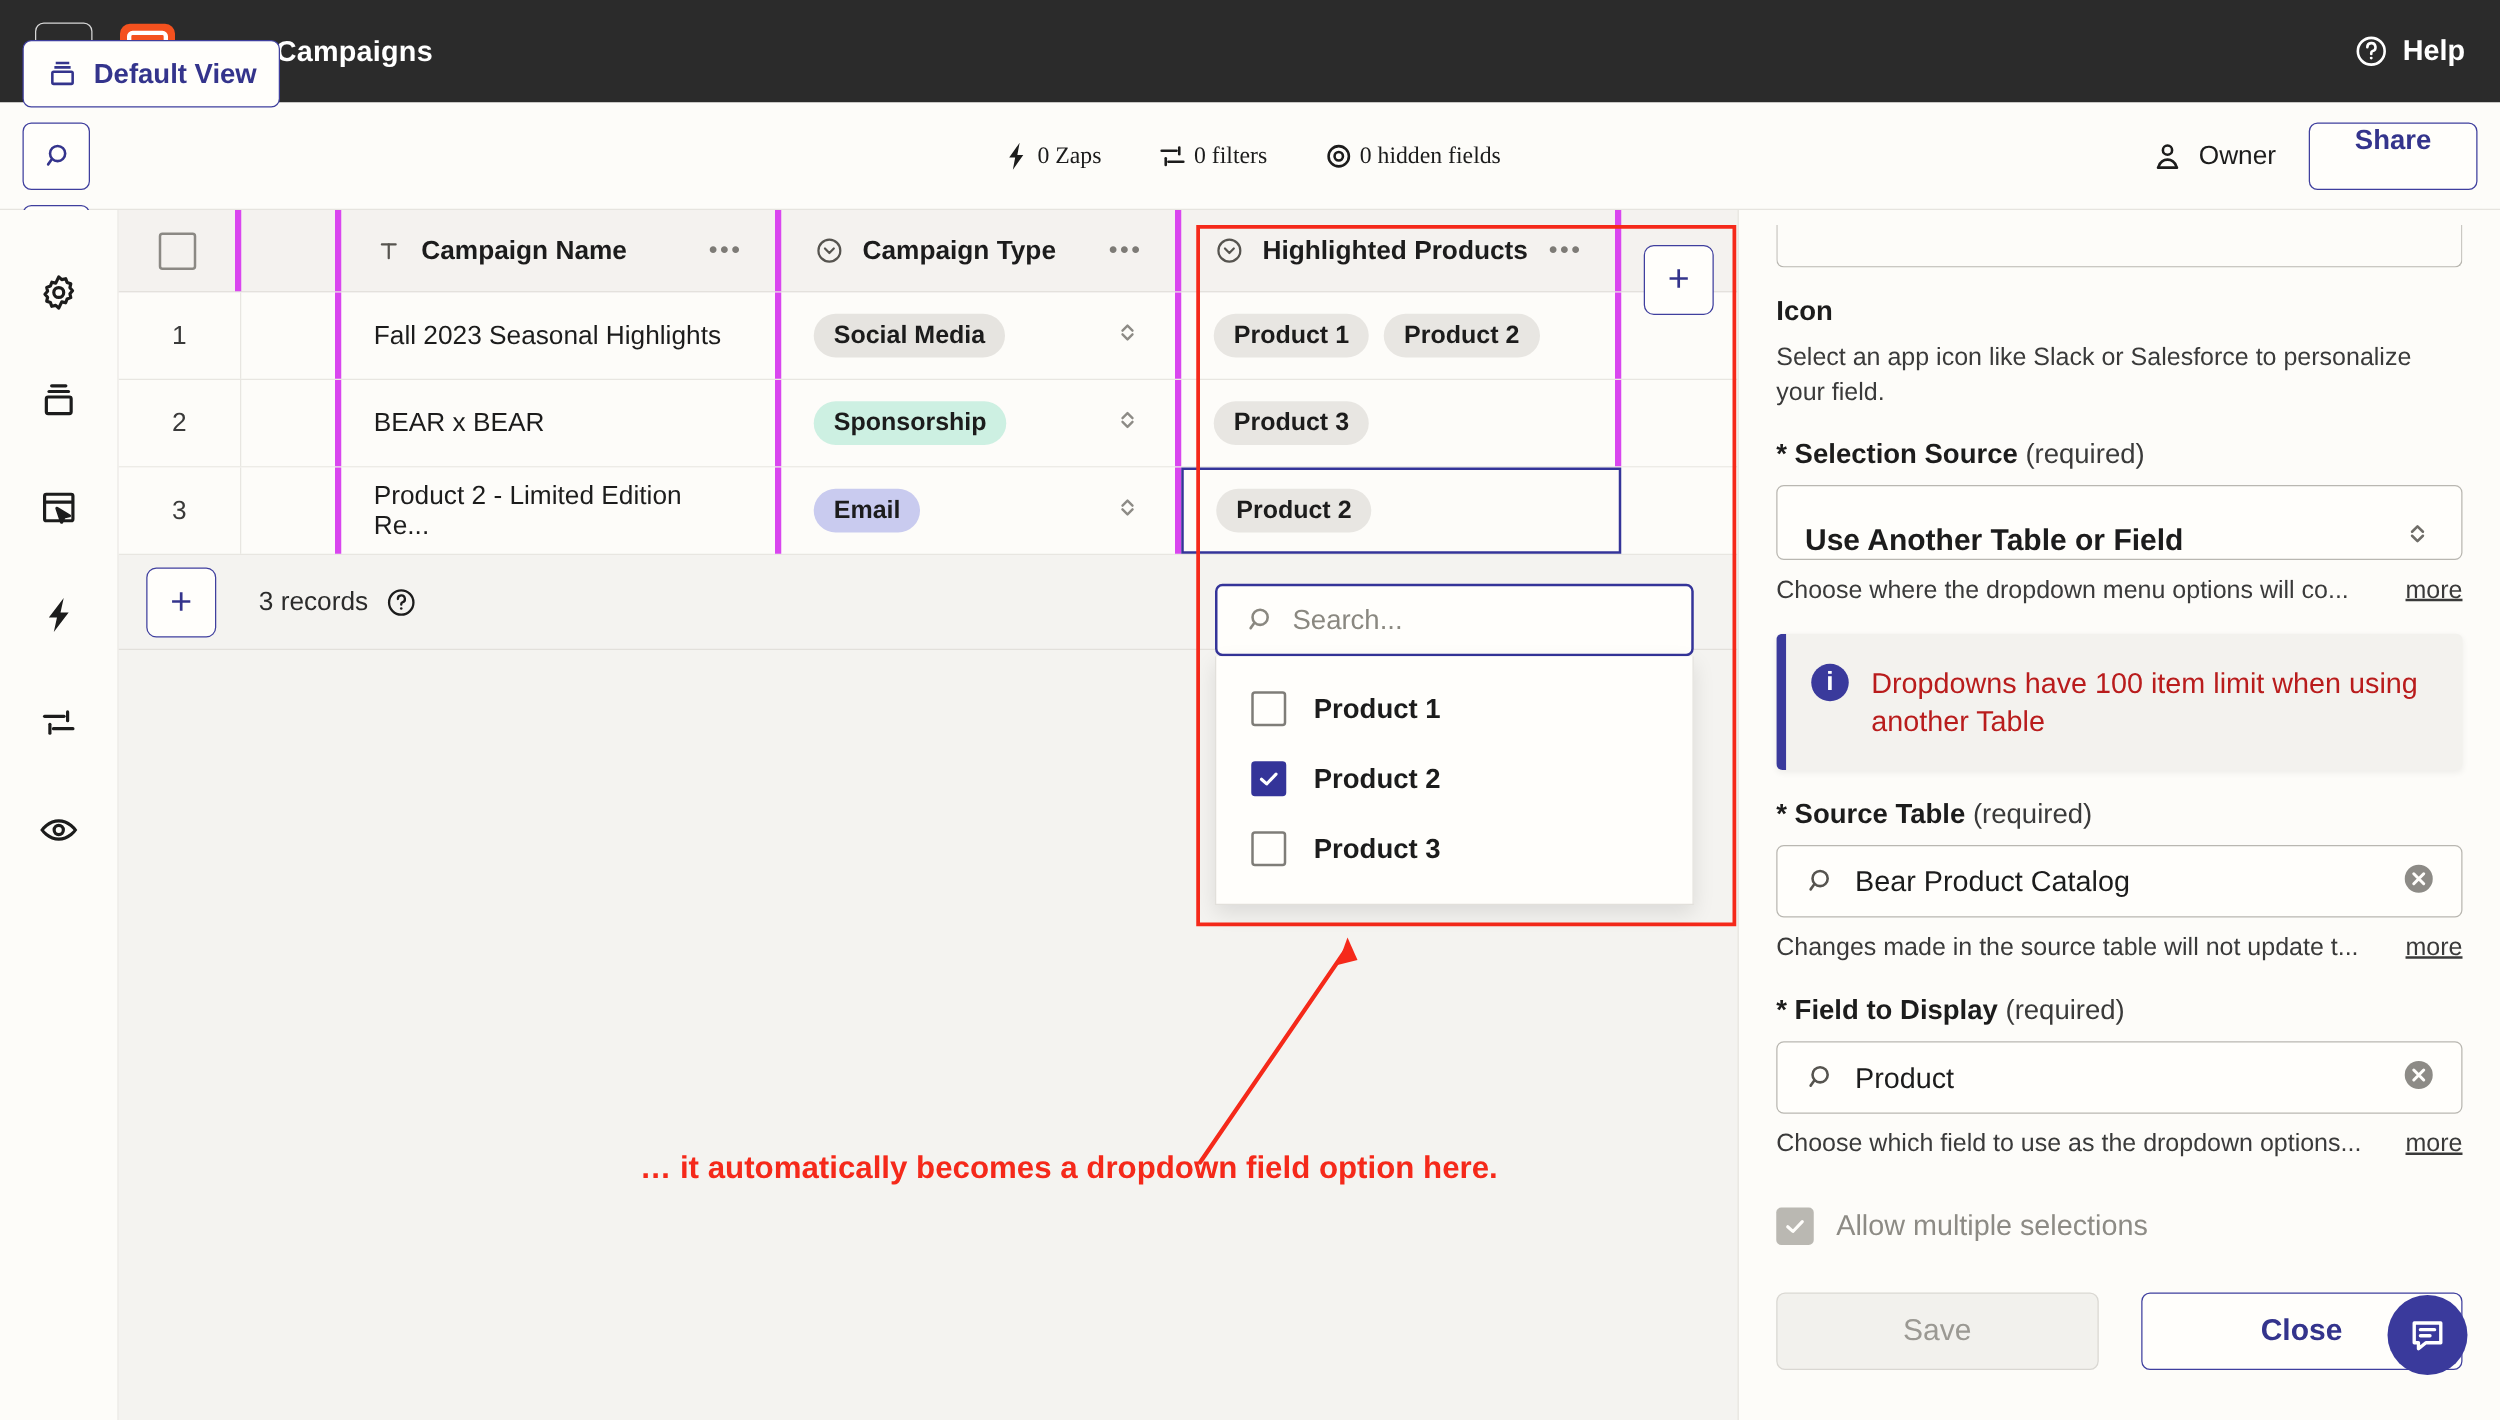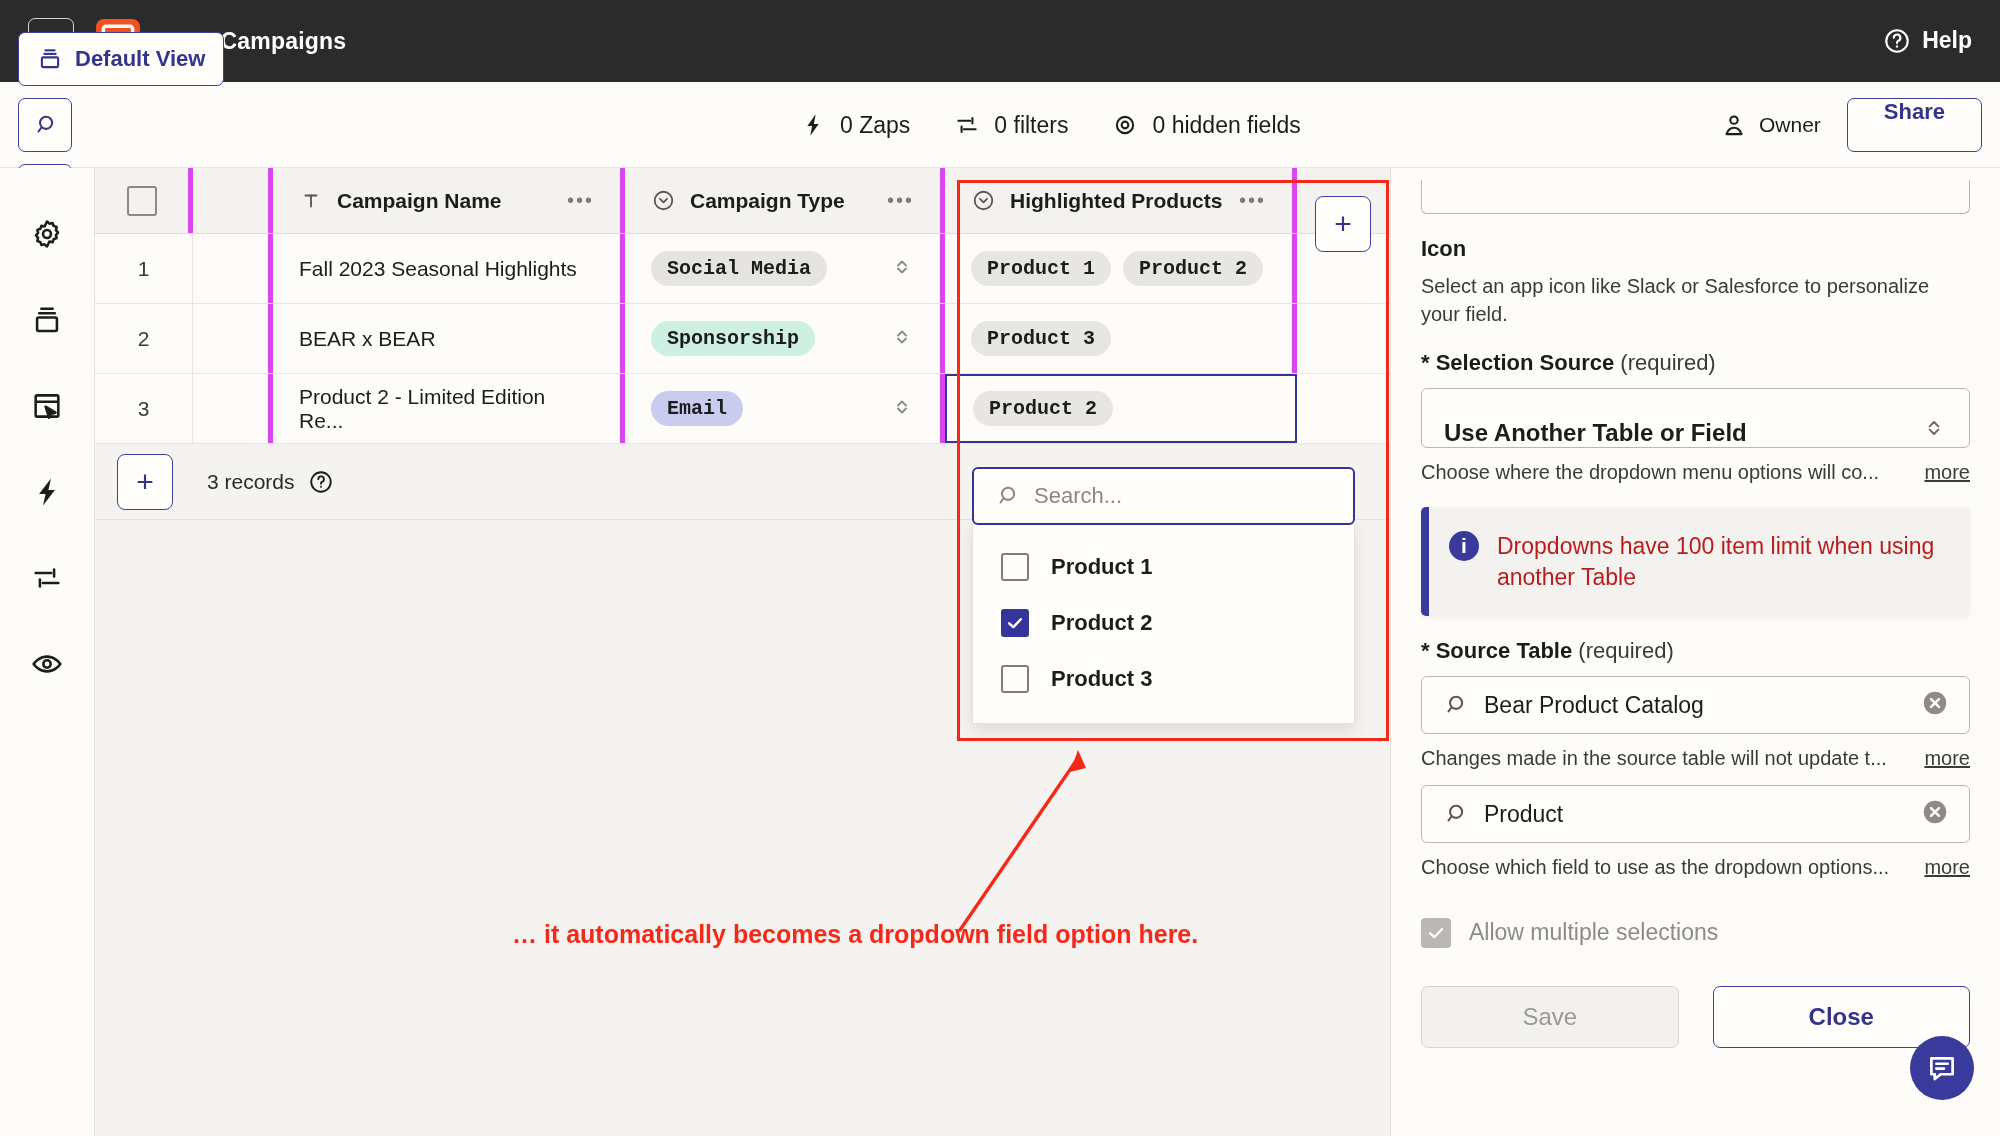--- a/index.html
+++ b/index.html
@@ -42,21 +42,21 @@
     height: 54px; border: 1.6px solid #3f3f9e; border-radius: 7px; background: #fffefb;
     color: #34348c; font-size: 22px; font-weight: 700; display: flex; align-items: center;
     gap: 12px; padding: 0 18px; cursor: pointer;
   }
   .tb-btn.icon-only { width: 54px; padding: 0; justify-content: center; }
   .tb-group { display: flex; gap: 12px; flex-direction: column; }
   .tb-center {
     position: absolute; left: 800px; top: 0; height: 86px; display: flex;
     align-items: center; gap: 44px;
   }
-  .tb-stat { display: flex; align-items: center; gap: 14px; font-size: 23px; color: #1c1c1c; cursor: pointer;}
+  .tb-stat { display: flex; align-items: center; gap: 4px; font-size: 19px; color: #1c1c1c; cursor: pointer; font-family: Liberation Serif, serif;}
   .tb-right {
     margin-left: auto; display: flex; align-items: center; gap: 26px;
   }
   .owner { display: flex; align-items: center; gap: 12px; font-size: 21px; color: #1c1c1c; cursor:pointer;}
   .share-btn {
     height: 54px; padding: 0 36px; border: 1.6px solid #3f3f9e; border-radius: 7px;
     background: #fffefb; color: #34348c; font-size: 22px; font-weight: 700;
     display: flex; cursor: pointer;
   }
 
@@ -81,21 +81,20 @@
   .c-type  { width: 320px; }
   .c-prod  { width: 352px; }
   .hdr-label { font-size: 21px; font-weight: 700; color: #1c1c1c; margin-left: 14px; }
   .hdr-dots { margin-left: auto; color: #7d7b76; letter-spacing: 2px; font-size: 20px; cursor:pointer;}
   .row { display: flex; height: 70px; background: #fdfcf9; border-bottom: 1px solid #e8e6e1; }
   .rownum { width: 98px; display: flex; align-items: center; justify-content: center; font-size: 21px; color: #3a3a3a; border-right: 1px solid #e8e6e1;}
   .cell-txt { font-size: 21px; color: #1c1c1c; }
   .pill {
     border-radius: 999px; padding: 6px 16px; font-size: 20px; font-weight: 700; color: #1c1c1c;
     white-space: nowrap;
-    font-family: Liberation Mono, monospace;
   }
   .pill-grey { background: #e6e4e0; }
   .pill-green{ background: #cdf0e2; }
   .pill-blue { background: #c9cbef; }
   .pill-prod { background: #e8e6e2; }
   .stepper { margin-left: auto; color: #8d8b86; cursor: pointer; }
   .cell-sel { border: 2.4px solid #343499; }
   .addrow {
     display: flex; align-items: center; height: 76px; background: #f4f3f0;
     border-bottom: 1px solid #e2e0db; padding-left: 22px; gap: 34px;
@@ -535,20 +534,25 @@
           <circle cx="12" cy="12" r="9.6" fill="#8d8b86"></circle>
           <path d="M8.6 8.6 15.4 15.4M15.4 8.6 8.6 15.4" stroke="#fffefb" stroke-width="2.1" stroke-linecap="round"></path>
         </svg>
       </span>
     </div>
     <div class="phelp">
       <span>Changes made in the source table will not update t...</span>
       <span class="more">more</span>
     </div>
 
+    <div class="plabel">
+      <span>*</span>
+      <span>Field to Display</span>
+      <span class="req">(required)</span>
+    </div>
     <div class="pinput">
       <svg width="26" height="26" viewBox="0 0 24 24" fill="none" stroke="#56544f" stroke-width="1.9" stroke-linecap="round">
         <circle cx="13" cy="10" r="5.6"></circle>
           <line x1="8.7" y1="14.3" x2="6" y2="18"></line>
       </svg>
       <span class="val">Product</span>
       <span class="clear">
         <svg width="28" height="28" viewBox="0 0 24 24">
           <circle cx="12" cy="12" r="9.6" fill="#8d8b86"></circle>
           <path d="M8.6 8.6 15.4 15.4M15.4 8.6 8.6 15.4" stroke="#fffefb" stroke-width="2.1" stroke-linecap="round"></path>

